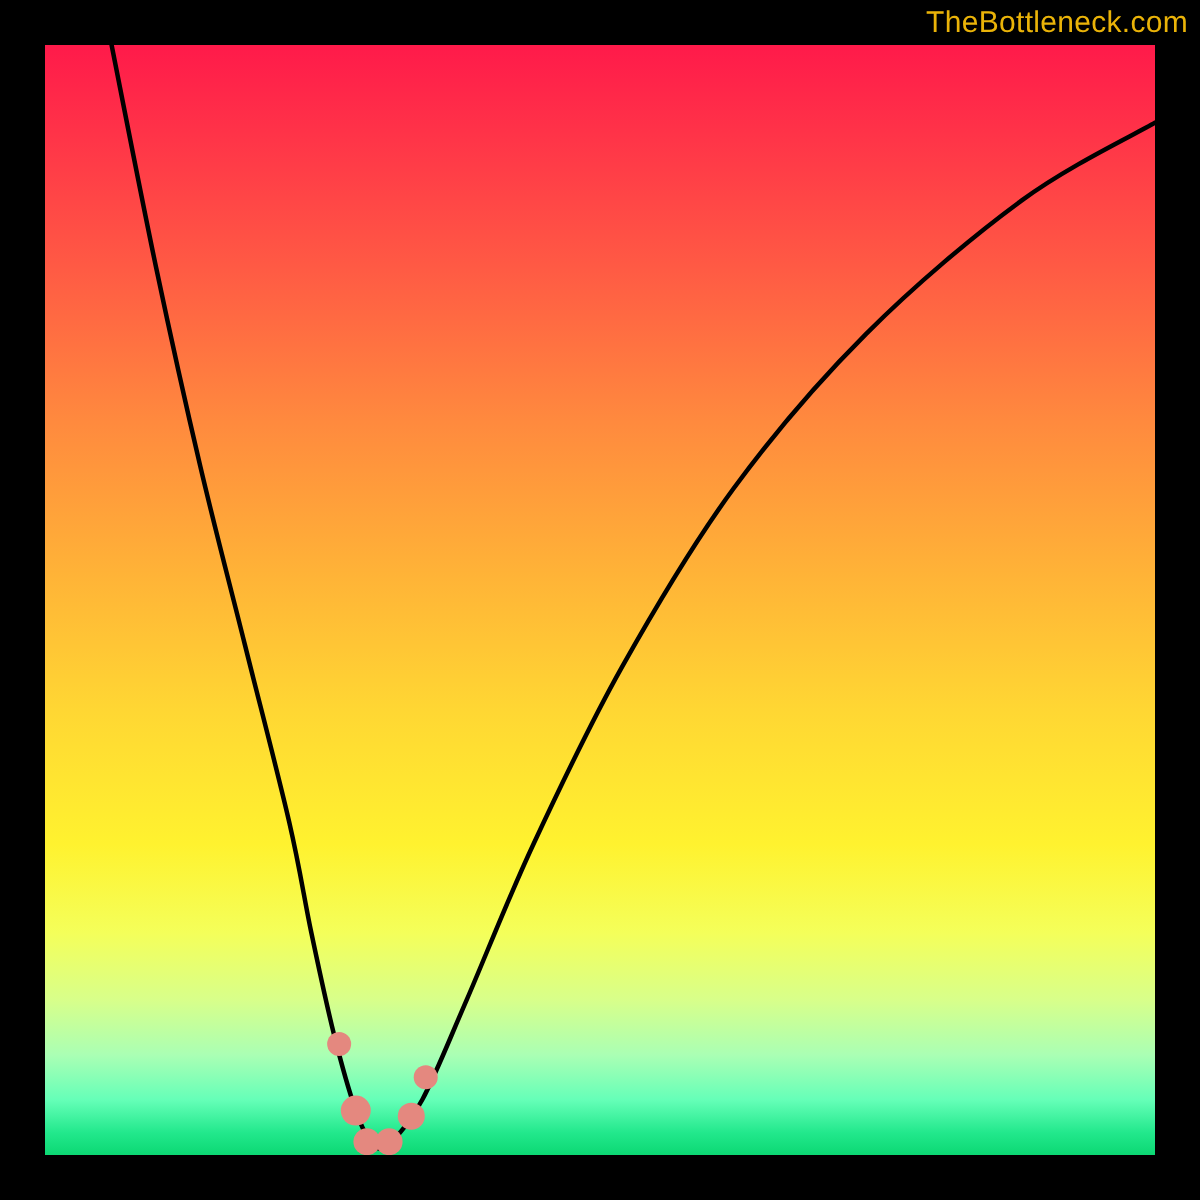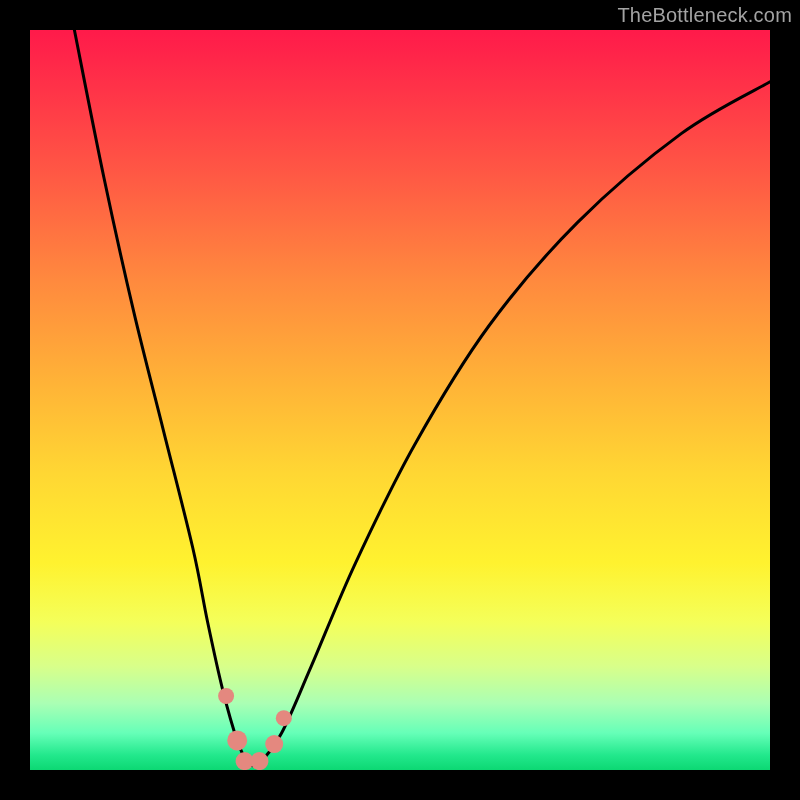--- a/index.html
+++ b/index.html
@@ -30,21 +30,21 @@
       #aaffb4 91%,
       #66ffb8 95%,
       #22e88c 98%,
       #0cd873 100%
     );
   }
   .watermark {
     position: absolute;
     top: 4px;
     right: 8px;
-    color: #a3a3a3;
+    color: #eab308;
     font-size: 20px;
     font-weight: 500;
     letter-spacing: 0.2px;
     z-index: 5;
     user-select: none;
   }
   svg.curve {
     position: absolute;
     left: 0;
     top: 0;

